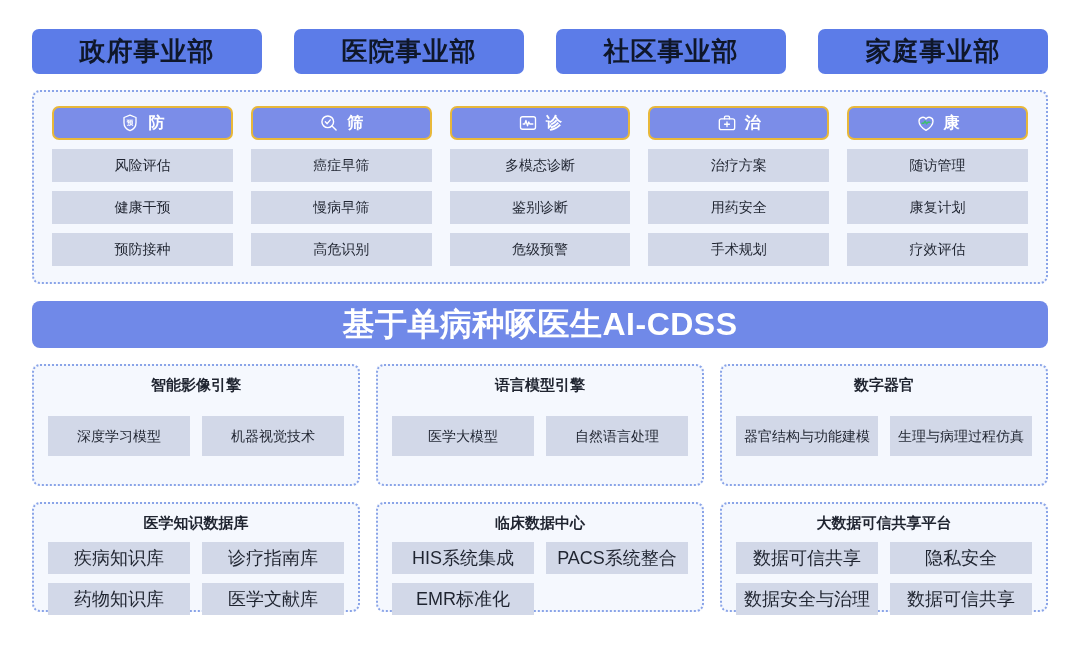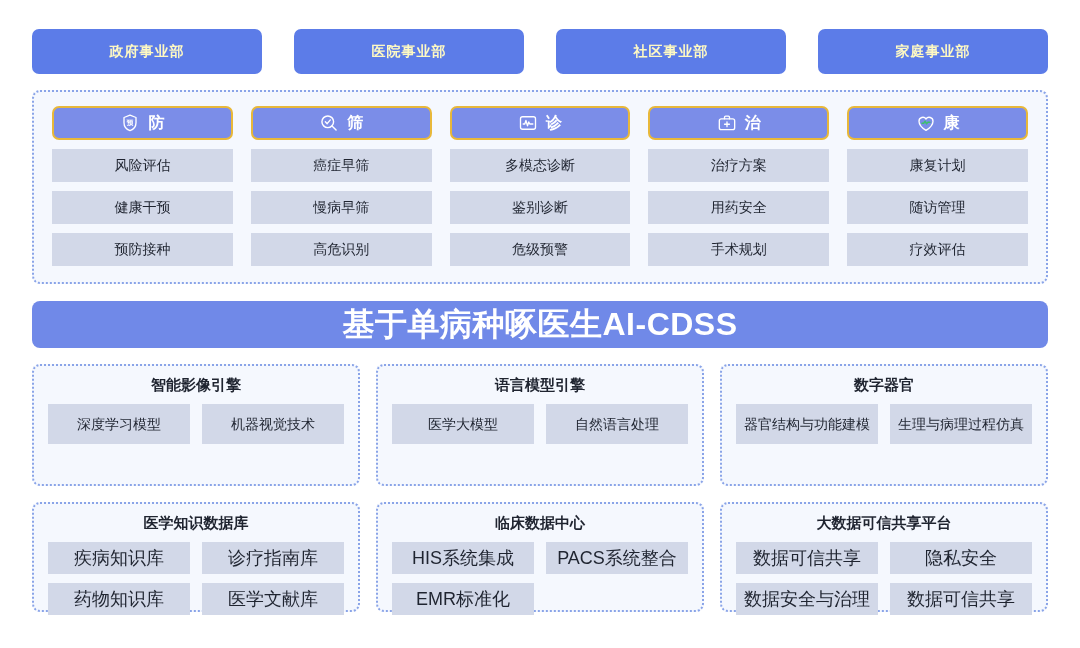--- a/index.html
+++ b/index.html
@@ -15,22 +15,22 @@
   .dept-row {
     display: flex;
     gap: 32px;
     padding: 29px 32px 0 32px;
   }
   .dept-btn {
     flex: 1 1 0;
     height: 45px;
     background: #5C7CE8;
     border-radius: 7px;
-    color: #fef9c3;
-    font-size: 14px;
+    color: #0f172a;
+    font-size: 26px;
     font-weight: bold;
     letter-spacing: 1px;
     display: flex;
     align-items: center;
     justify-content: center;
     cursor: pointer;
     user-select: none;
   }
 
   
@@ -122,21 +122,21 @@
     font-weight: bold;
     color: #1f2430;
     margin-bottom: 9px;
   }
   .panel-items {
     display: grid;
     grid-template-columns: 1fr 1fr;
     gap: 9px 12px;
   }
   .panel-items.two-line .chip { height: 40px; }
-  .row-engines .panel { height: 122px; }
+  .row-engines .panel { height: 122px; gap: 12px; }
   .row-data .panel { height: 110px; }
   .row-data .panel-items .chip { height: 30px; font-size: 18px; }
 </style>
 </head>
 <body>
 
 <div class="page">
 
   <div class="dept-row">
     <div class="dept-btn">
@@ -221,22 +221,22 @@
       <div class="pillar-col">
         <div class="pillar-head">
           <span class="ic">
             <svg width="21" height="21" viewBox="0 0 24 24" fill="none" stroke-linecap="round" stroke-linejoin="round">
               <path d="M12 20.2S3.6 15 3.6 9.2A4.6 4.6 0 0 1 12 6.6a4.6 4.6 0 0 1 8.4 2.6c0 5.8-8.4 11-8.4 11z" stroke="#ffffff" stroke-width="1.6" fill="none"></path>
               <path d="M7.2 11.6h2.2l1.5-2.4 1.8 3.2 1.3-1.8h2.8" stroke="#3FBF6F" stroke-width="1.8" fill="none"></path>
             </svg>
           </span>
           <span>康</span>
         </div>
+        <div class="chip">随访管理</div>
         <div class="chip">康复计划</div>
-        <div class="chip">随访管理</div>
         <div class="chip">疗效评估</div>
       </div>
 
     </div>
   </div>
 
   <div class="banner">
     <span>基于单病种啄医生AI-CDSS</span>
   </div>
 

